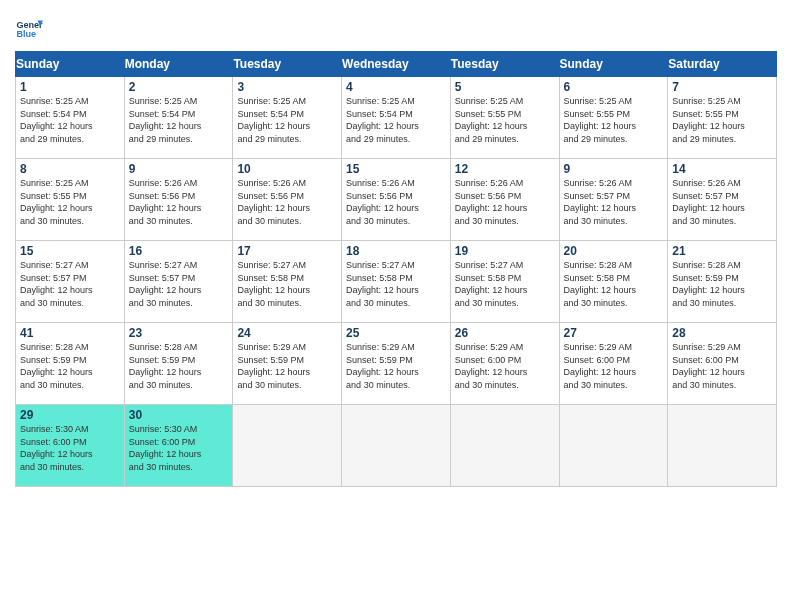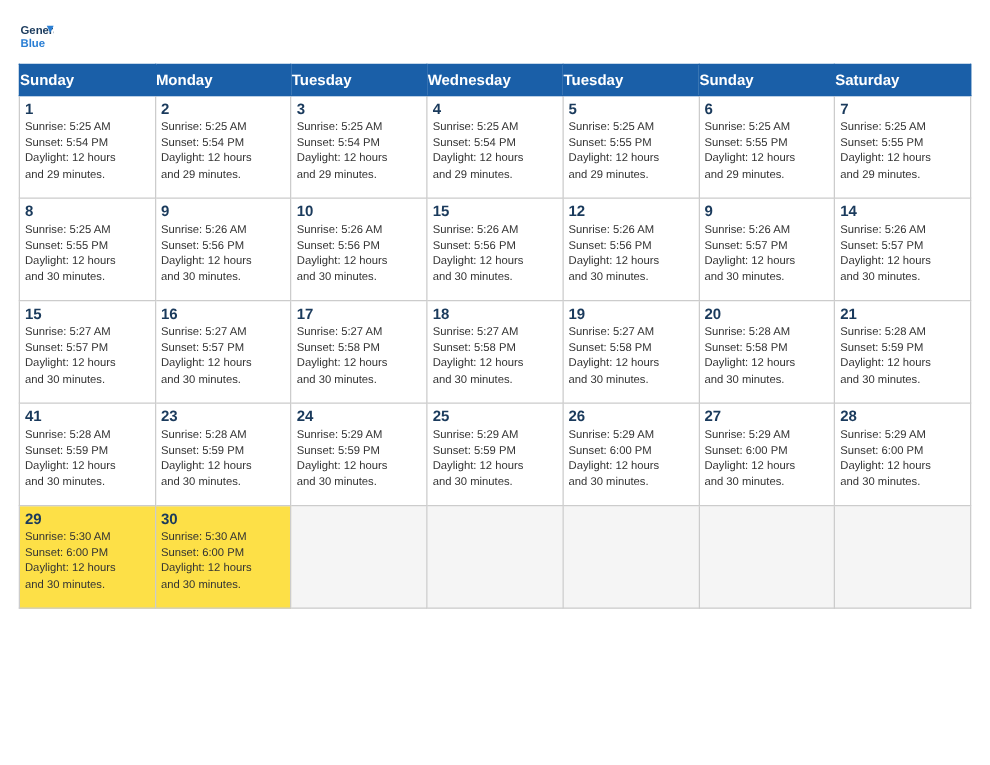--- a/index.html
+++ b/index.html
@@ -60,21 +60,21 @@
     .calendar tbody tr td {
       border: 1px solid #ccc;
       vertical-align: top;
       padding: 3px 4px;
       font-size: 9.5px;
       color: #222;
       height: 82px;
       background: #fff;
     }
     .calendar tbody tr:last-child td {
-      background: #fde047;
+      background: #5eead4;
     }
     .day-num {
       font-size: 12px;
       font-weight: bold;
       color: #1a3a5c;
       display: block;
       margin-bottom: 1px;
     }
     .day-info {
       font-size: 9px;

